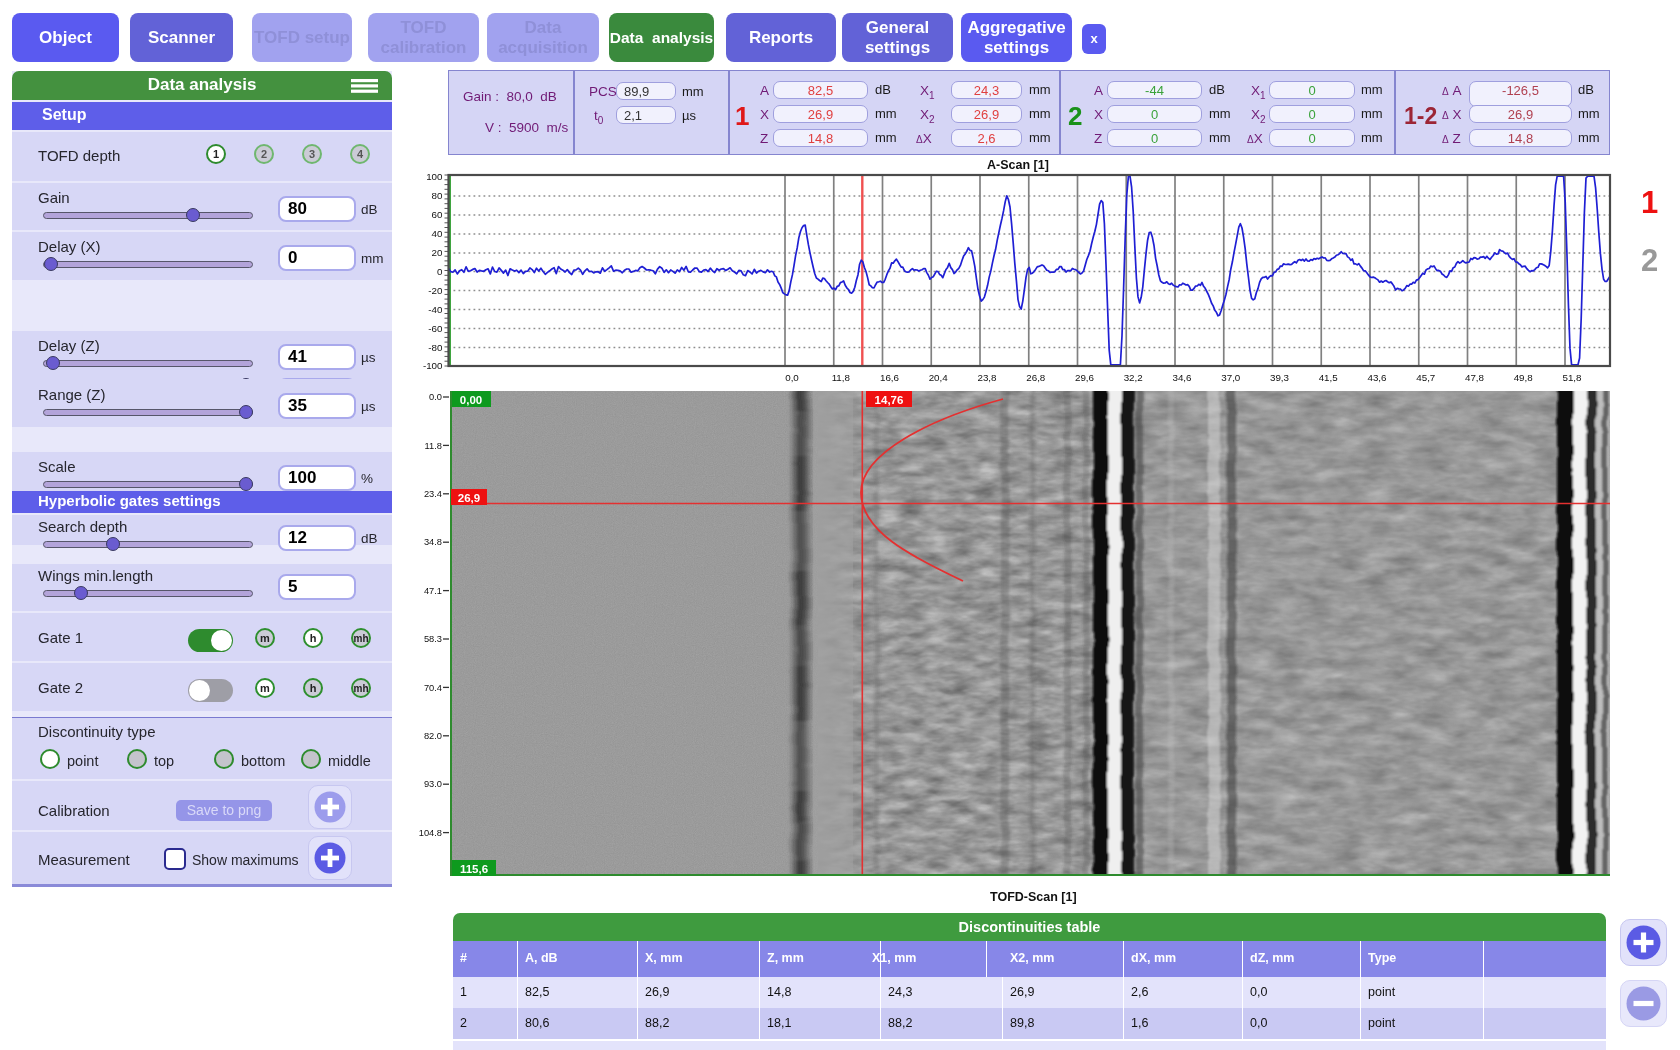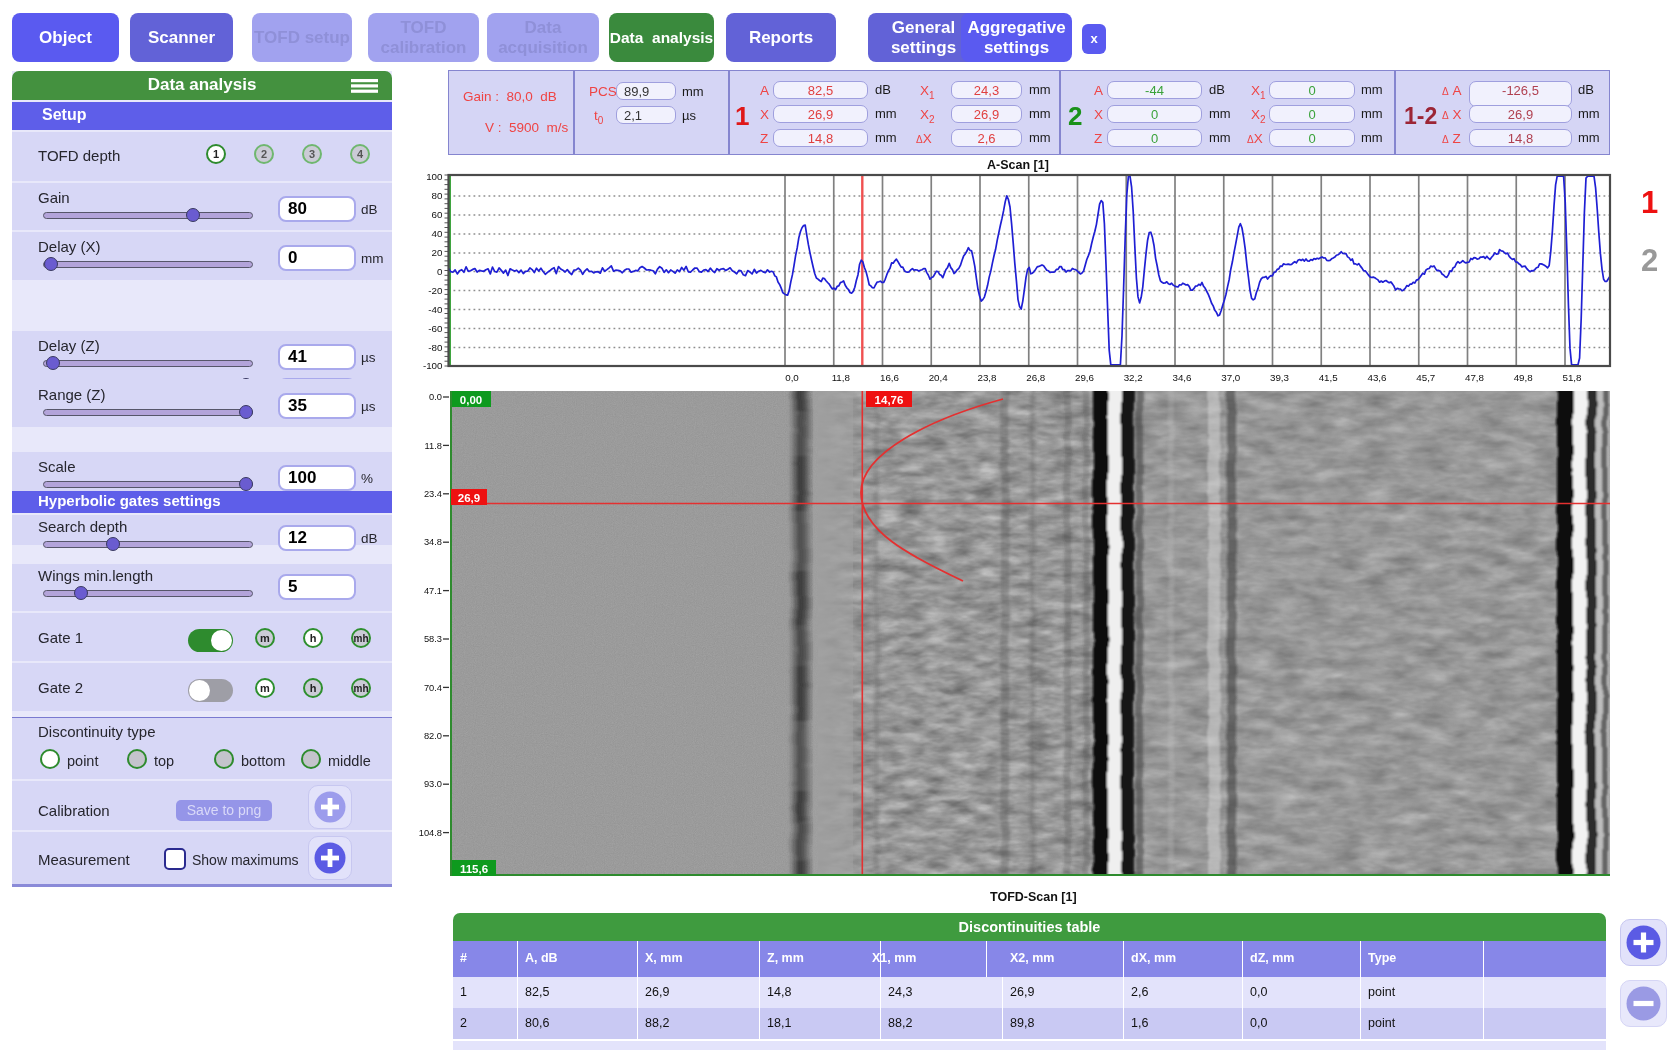--- a/index.html
+++ b/index.html
@@ -13,36 +13,36 @@
 .rowlabel { position:absolute; left:26px; top:6px; font-size:15px; color:#26262e; }
 .track { position:absolute; left:31px; width:210px; height:7px; background:#b3a4da; border:1px solid #56566a; border-radius:4px; }
 .thumb { position:absolute; width:14px; height:14px; border-radius:50%; background:#6a5cd0; border:1px solid #3a3a60; top:-5px; }
 .vbox { position:absolute; left:266px; width:78px; height:26px; background:#fff; border:2px solid #a9a9ec; border-radius:8px; font-weight:bold; font-size:17px; color:#000; padding-left:8px; line-height:22px; }
 .vunit { position:absolute; left:349px; font-size:13.5px; color:#26262e; }
 .sechdr { position:absolute; left:12px; width:380px; background:#5e5ee9; color:#fff; font-weight:bold; }
 .gcirc { position:absolute; width:20px; height:20px; border-radius:50%; border:2px solid #2e8f2e; font-weight:bold; font-size:11px; color:#222; display:flex; align-items:center; justify-content:center; }
 .radio { position:absolute; width:20px; height:20px; border-radius:50%; border:2.5px solid #2e8b2e; }
 .rlab { position:absolute; font-size:14.5px; color:#26262e; }
 .ibox { position:absolute; background:#f1f1fd; border:1px solid #9f9fde; border-radius:7px; font-size:13px; text-align:center; }
-.ilab { position:absolute; font-size:13.5px; color:#ef4444; }
+.ilab { position:absolute; font-size:13.5px; color:#701a75; }
 .iunit { position:absolute; font-size:13px; color:#1a1a1a; }
 .th { position:absolute; color:#fff; font-weight:bold; font-size:12.5px; top:0; padding-top:10px; height:36px; border-right:1px solid #fff; }
 .td { position:absolute; color:#111; font-size:12.5px; padding-top:8px; height:31px; border-right:1px solid #fff; }
 </style>
 </head>
 <body>
 
 <div class="topbtn brite" style="left:12px;width:107px;">Object</div>
 <div class="topbtn norm" style="left:130px;width:103px;">Scanner</div>
 <div class="topbtn disab" style="left:252px;width:100px;">TOFD setup</div>
 <div class="topbtn disab" style="left:368px;width:111px;">TOFD<br>calibration</div>
 <div class="topbtn disab" style="left:487px;width:112px;">Data<br>acquisition</div>
 <div class="topbtn" style="left:609px;width:105px;background:#3a8a3d;white-space:nowrap;font-size:15.5px;">Data&nbsp; analysis</div>
 <div class="topbtn norm" style="left:726px;width:110px;">Reports</div>
-<div class="topbtn norm" style="left:842px;width:111px;margin-left:26px;">General<br>settings</div>
+<div class="topbtn norm" style="left:842px;width:111px;">General<br>settings</div>
 <div class="topbtn brite" style="left:961px;width:111px;">Aggregative<br>settings</div>
 <div class="topbtn brite" style="left:1082px;width:24px;height:30px;top:24px;border-radius:6px;font-size:13px;">x</div>
 
 <div class="abs" style="left:12px;top:71px;width:380px;height:815px;background:#e8e8fa;"></div>
 <div class="abs" style="left:12px;top:71px;width:380px;height:29px;background:#44913f;border-radius:7px 7px 0 0;">
   <div class="abs" style="width:380px;text-align:center;top:4px;color:#fff;font-weight:bold;font-size:17px;">Data analysis</div>
   <svg class="abs" style="left:339px;top:8px;" width="28" height="14">
       <rect x="0" y="0" width="27" height="3.2" fill="#fff"></rect>
       <rect x="0" y="5.3" width="27" height="3.2" fill="#fff"></rect>
       <rect x="0" y="10.6" width="27" height="3.2" fill="#fff"></rect>

